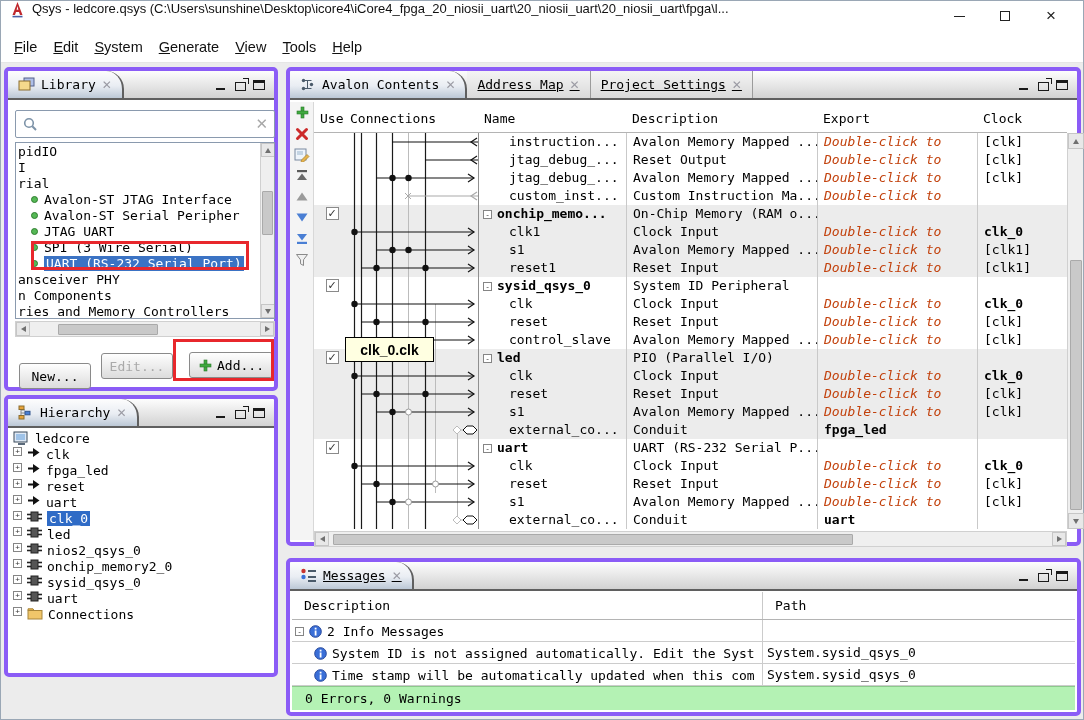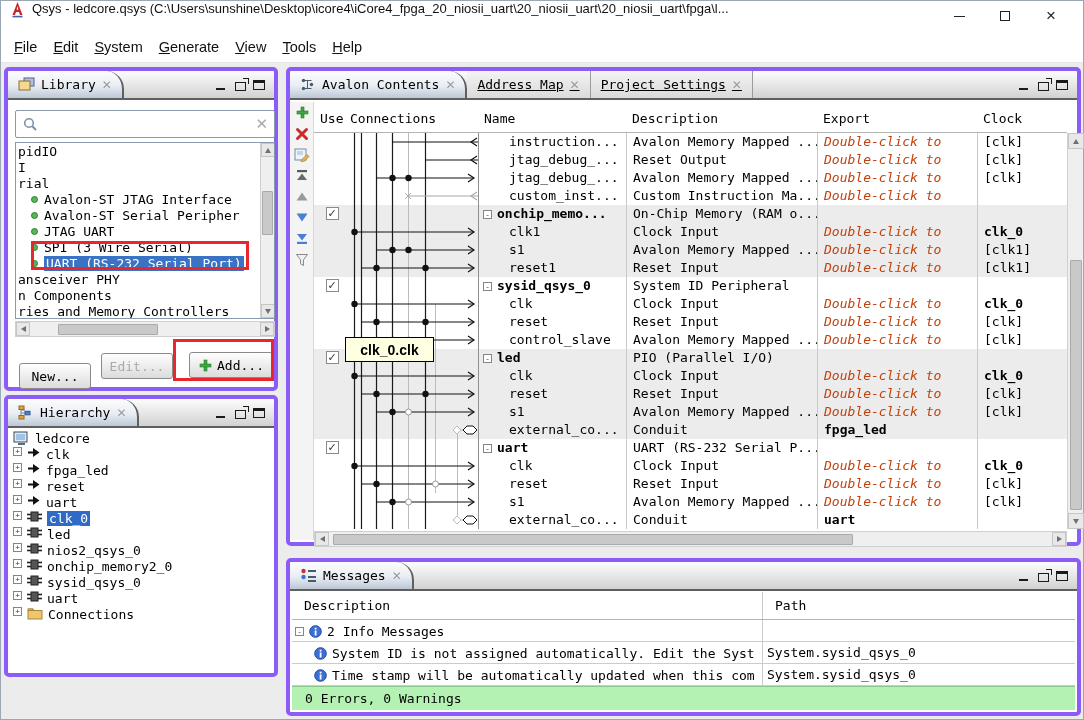--- a/index.html
+++ b/index.html
@@ -16,21 +16,21 @@
   .wc-minbar { width:11px; height:1px; background:#222; display:block; }
   .wc-maxbox { width:10px; height:10px; border:1px solid #222; display:block; }
   .menubar { height:32px; background:#fff; display:flex; align-items:center; padding:0 5px; font-family:"Liberation Sans",sans-serif; font-size:14.5px; border-bottom:1px solid #e6e6e6; }
   .menu-item { padding:0 8px; color:#111; }
 
   
   .panel { position:absolute; background:#fff; border:4px solid #8b5cf6; border-radius:5px; }
   .lib-panel  { left:3px;   top:66px;  width:274px; height:324px; }
   .hier-panel { left:3px;   top:394px; width:274px; height:282px; }
   .sc-panel   { left:285px; top:66px;  width:795px; height:479px; }
-  .msg-panel  { left:285px; top:557px; width:795px; height:158px; }
+  .msg-panel  { left:285px; top:557px; width:795px; height:158px;text-decoration:underline; }
 
   .ptabs { height:29px; background:linear-gradient(#fdfdfd,#d2d2d2); border-bottom:2px solid #5f5f5f; border-radius:3px 3px 0 0; display:flex; align-items:stretch; }
   .tab { display:flex; align-items:center; gap:6px; padding:0 10px; white-space:nowrap; }
   .tab.active { background:linear-gradient(#fdfdfd 0%,#e9edf3 55%,#bcc8d6 100%); border-right:2px solid #5f5f5f; border-radius:2px 18px 0 0; }
   .tab.plain { border-right:1px solid #9b9b9b; background:linear-gradient(#f4f4f4,#dadada);text-decoration:underline; }
   .tclose { color:#9a9aa3; font-weight:bold; font-size:12px; font-family:"DejaVu Sans",sans-serif; }
   .ticon { display:flex; align-items:center; }
   .pcs { margin-left:auto; display:flex; align-items:center; gap:7px; padding-right:9px; }
   .pc { position:relative; width:13px; height:11px; display:block; }
   .pc-min::after { content:""; position:absolute; left:1px; width:9px; bottom:0; height:2.5px; background:#1a1a1a; }

